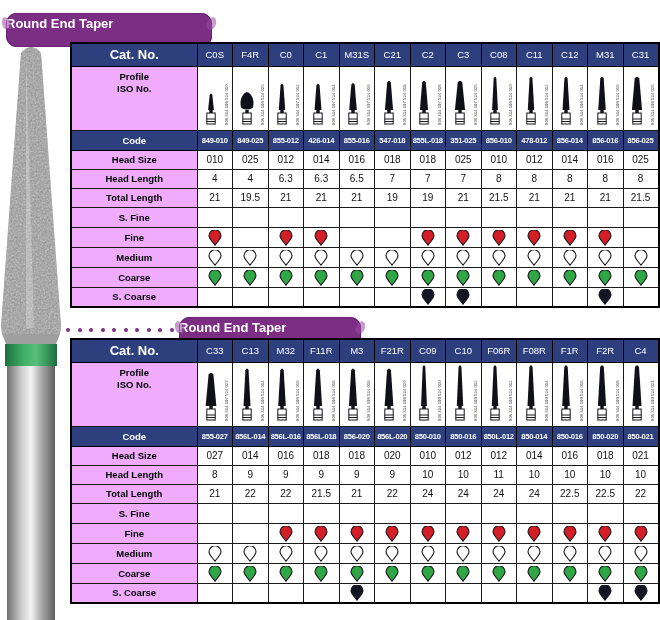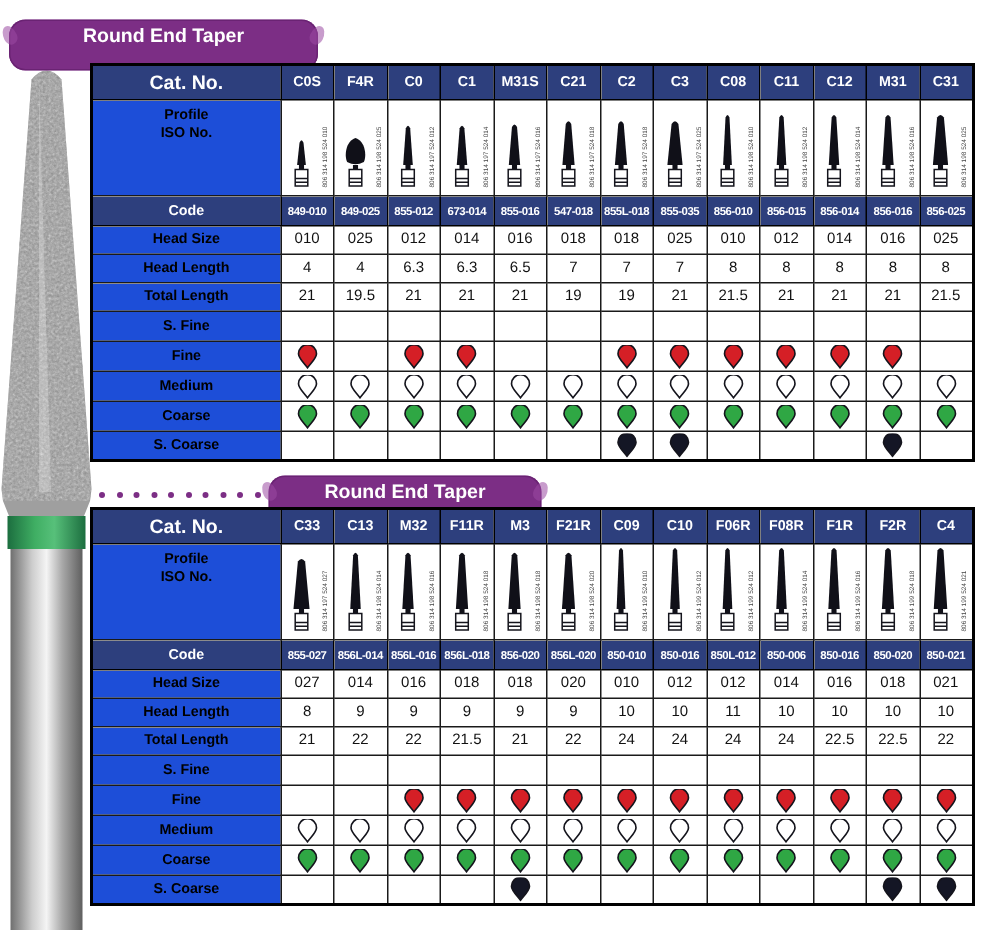--- a/index.html
+++ b/index.html
@@ -1,39 +1,39 @@
 <!DOCTYPE html>
 <html><head>
 <meta charset="utf-8">
 <style>
   html,body{margin:0;padding:0;background:#fff;}
   .page{position:relative;width:660px;height:620px;background:#fff;overflow:hidden;
         font-family:"Liberation Sans",sans-serif;}
   .badge{position:absolute;background:#7c2e85;color:#fff;font-weight:bold;
-         font-size:13px;line-height:21px;height:34px;text-align:center;
+         font-size:13px;line-height:21px;height:34px;
          border-radius:11px;box-shadow:0 0 0 1px #6a2373 inset;}
   .badge::before,.badge::after{content:"";position:absolute;top:4px;width:9px;height:13px;
          background:#9b4aa3;border-radius:50% 50% 50% 50%/60% 60% 40% 40%;opacity:.55;}
   .badge::before{left:-4px;transform:rotate(-25deg);}
   .badge::after{right:-4px;transform:rotate(25deg);}
   #badge1{left:6px;top:13px;width:206px;}
   #badge2{left:179px;top:317px;width:182px;}
   .dot{position:absolute;width:4px;height:4px;border-radius:50%;background:#7c2e85;}
-  .tablehost{position:absolute;left:60px;}
+  .tablehost{position:absolute;left:70px;}
   #t0{top:42px;} #t1{top:338px;}
   table.spec{border-collapse:collapse;table-layout:fixed;border:2px solid #000;background:#fff;}
   table.spec td,table.spec th{border:1px solid #1a1a1a;padding:0;text-align:center;
        vertical-align:middle;overflow:hidden;white-space:nowrap;}
   tr.navy th,tr.navy td{background:#2d3f7d;color:#fff;border-color:#000;}
   tr.hdr-row{height:23px;}
   th.hdr-lbl{font-size:13px;font-weight:bold;text-align:left;padding-left:6px;}
-  td.cat{font-size:9.5px;font-weight:bold;}
+  td.cat{font-size:9.5px;font-weight:normal;}
   tr.profile-row{height:64px;}
   th.lbl{font-size:9.5px;font-weight:bold;text-align:left;padding-left:5px;
-         background:#1d4ed8;color:#000;}
+         background:#f0abfc;color:#000;}
   th.lbl.top{vertical-align:top;padding-top:4px;line-height:12px;}
   tr.code-row{height:20px;}
   td.code{font-size:7.6px;font-weight:bold;letter-spacing:-0.3px;}
   tr.num-row{height:19px;}
   td.num{font-size:10px;color:#111;}
   tr.grit-row{height:20px;}
   td.prof-cell{vertical-align:bottom;}
   svg.prof{display:block;margin:0 auto;}
   svg.drop{display:block;margin:1px auto 0;}
   #burphoto{position:absolute;left:0;top:46px;}
@@ -261,27 +261,27 @@
     <line x1="8.8" y1="54.5" x2="17.2" y2="54.5" stroke="#15151d" stroke-width="1"></line>
     <text transform="translate(30,58) rotate(-90)" font-size="4.3" fill="#444">806 314 198 524 025</text>
   </svg>
             </td>
           </tr>
           <tr class="navy code-row">
     <th class="lbl" style="background:#2d3f7d;color:#fff">Code</th>
     <td class="code">849-010</td>
             <td class="code">849-025</td>
             <td class="code">855-012</td>
-            <td class="code">673-014</td>
+            <td class="code">426-014</td>
             <td class="code">855-016</td>
             <td class="code">547-018</td>
             <td class="code">855L-018</td>
-            <td class="code">855-035</td>
+            <td class="code">351-025</td>
             <td class="code">856-010</td>
-            <td class="code">856-015</td>
+            <td class="code">478-012</td>
             <td class="code">856-014</td>
             <td class="code">856-016</td>
             <td class="code">856-025</td>
           </tr>
           <tr class="num-row">
       <th class="lbl">Head Size</th>
       <td class="num">010</td>
             <td class="num">025</td>
             <td class="num">012</td>
             <td class="num">014</td>
@@ -734,21 +734,21 @@
     <th class="lbl" style="background:#2d3f7d;color:#fff">Code</th>
     <td class="code">855-027</td>
             <td class="code">856L-014</td>
             <td class="code">856L-016</td>
             <td class="code">856L-018</td>
             <td class="code">856-020</td>
             <td class="code">856L-020</td>
             <td class="code">850-010</td>
             <td class="code">850-016</td>
             <td class="code">850L-012</td>
-            <td class="code">850-006</td>
+            <td class="code">850-014</td>
             <td class="code">850-016</td>
             <td class="code">850-020</td>
             <td class="code">850-021</td>
           </tr>
           <tr class="num-row">
       <th class="lbl">Head Size</th>
       <td class="num">027</td>
             <td class="num">014</td>
             <td class="num">016</td>
             <td class="num">018</td>

